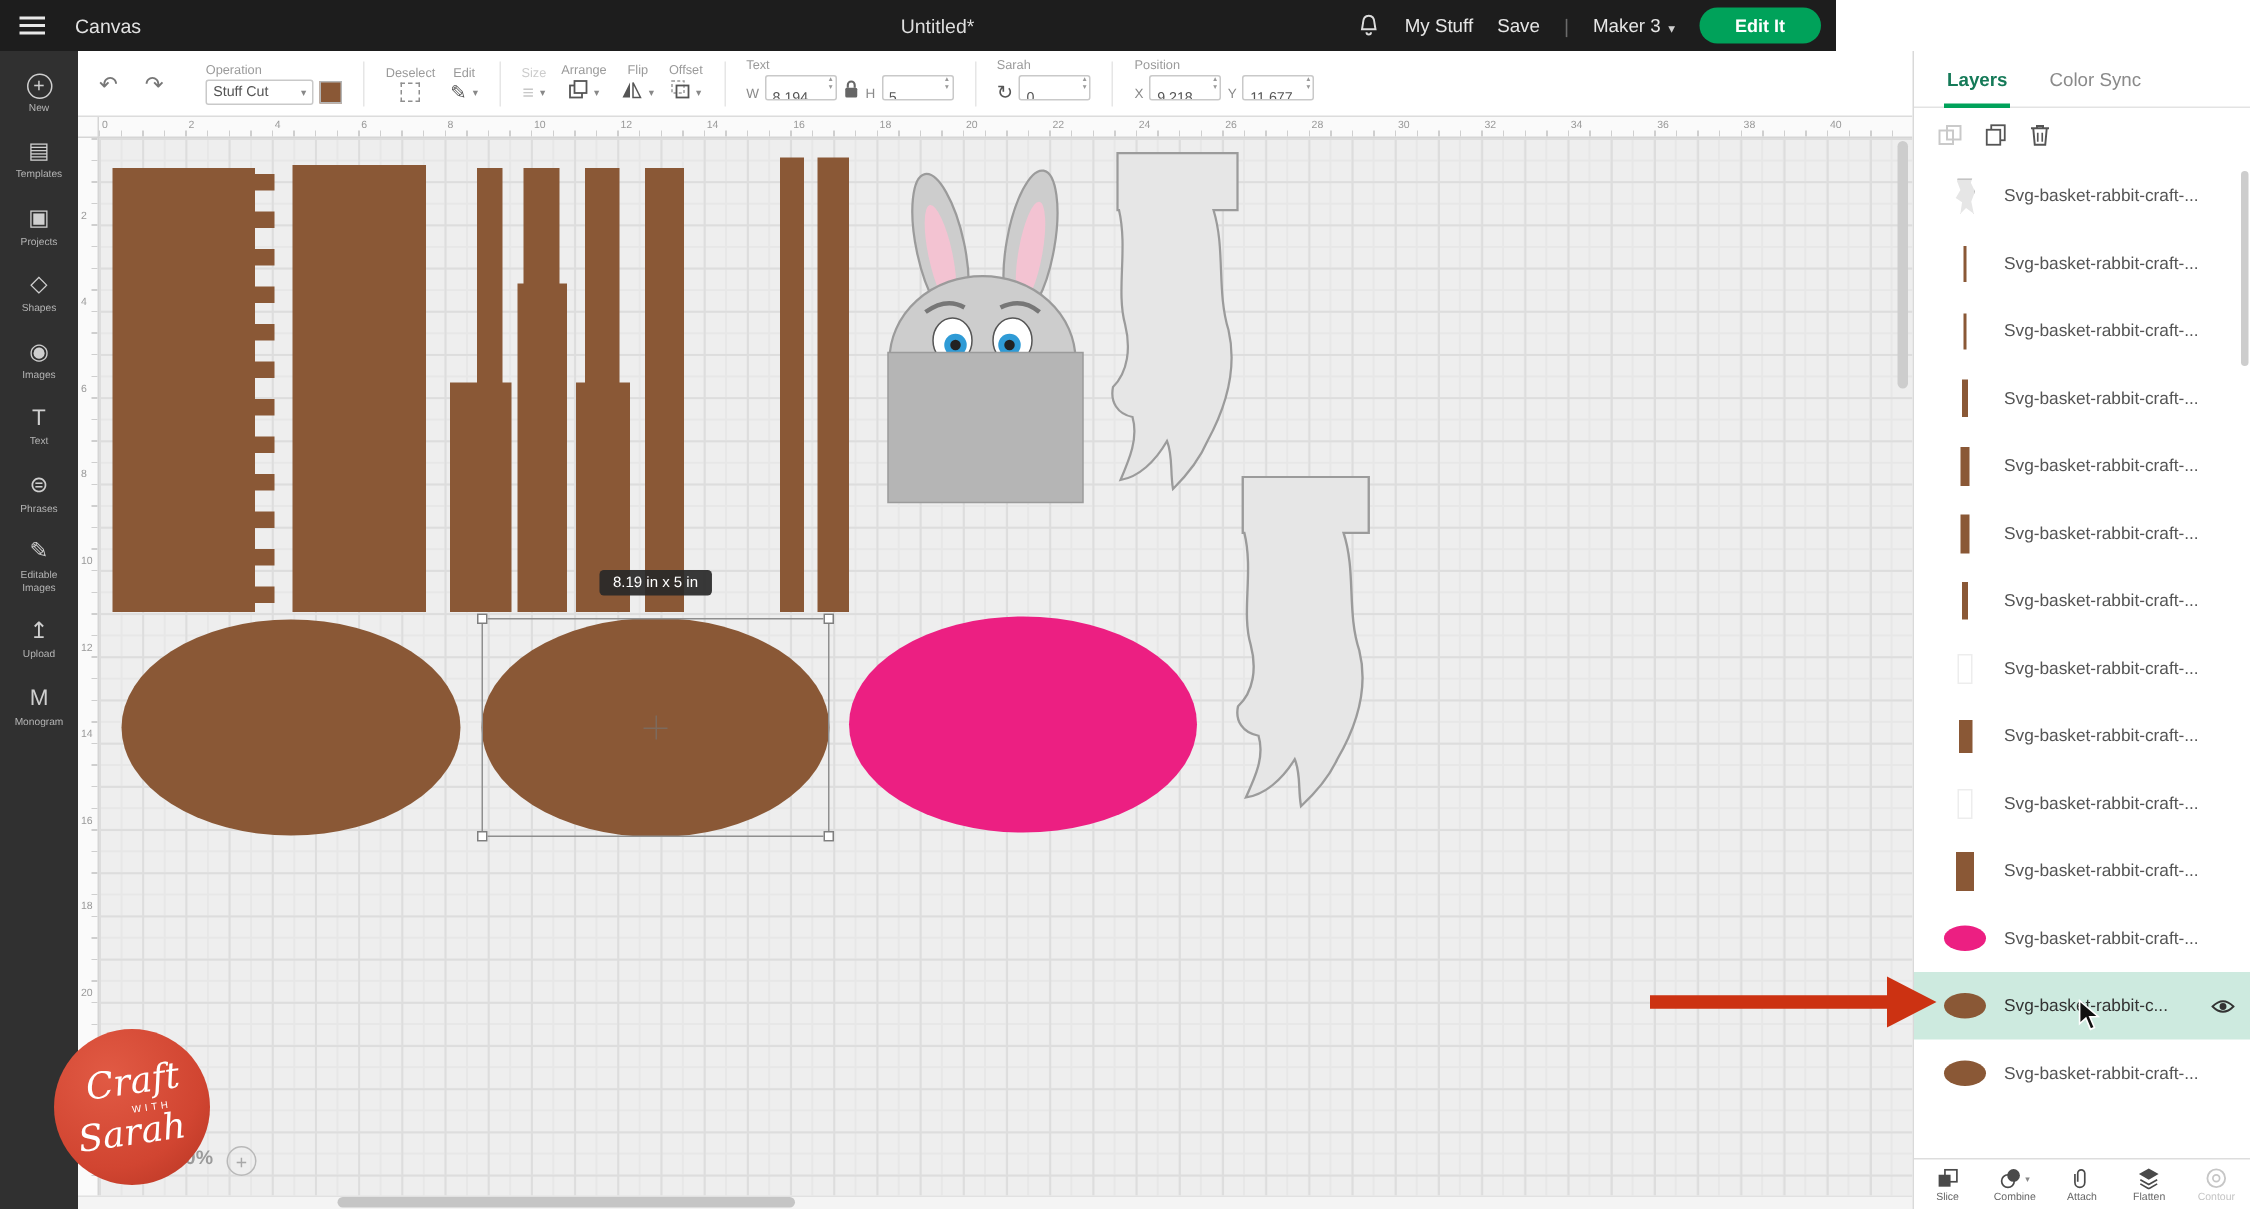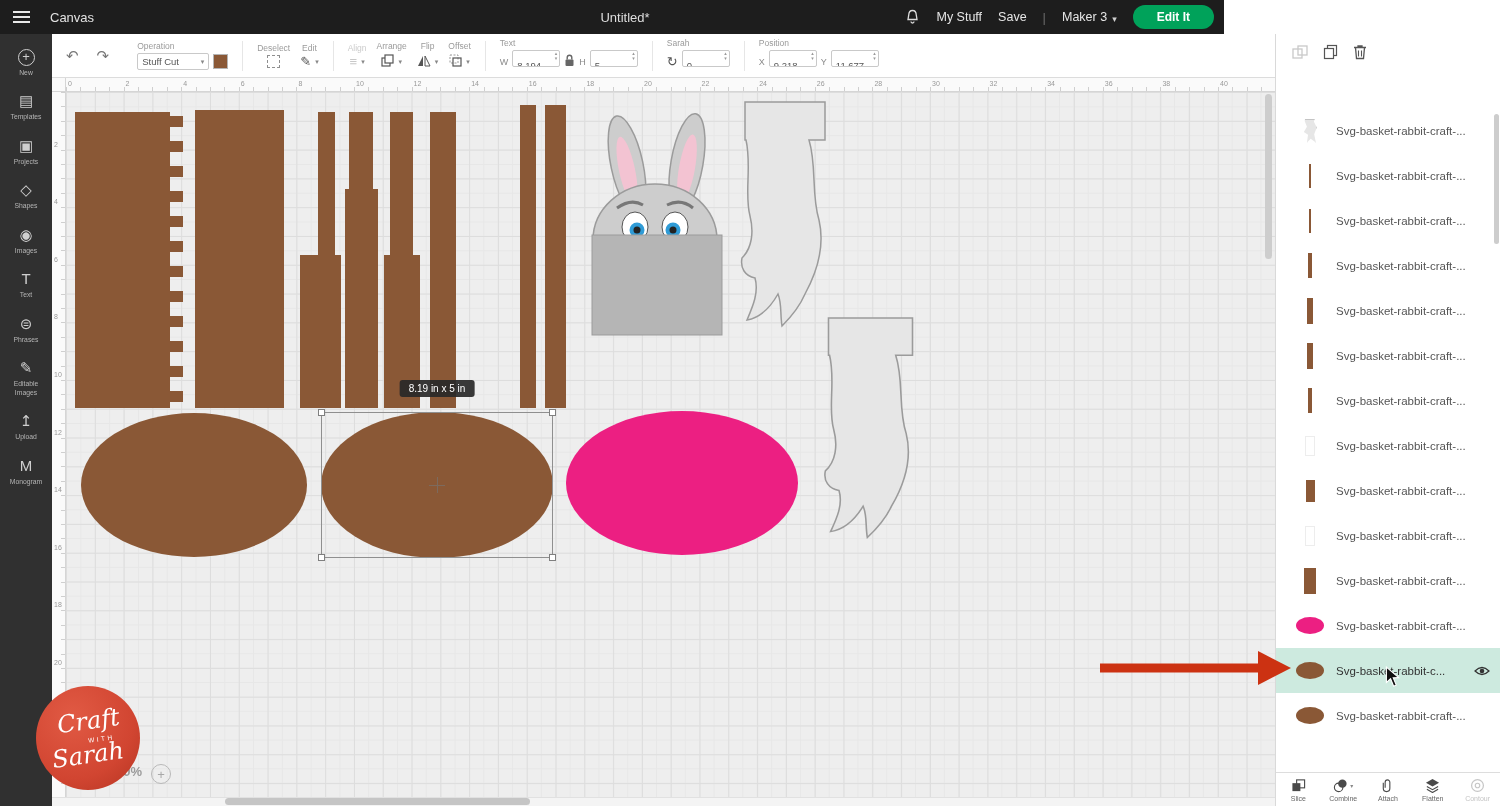--- a/index.html
+++ b/index.html
@@ -237,21 +237,21 @@
   </div>
   <div class="tb-col c">
     <span class="tb-label">Edit</span>
     <div class="tb-row">
       <span class="glyph">✎</span>
       <span class="caret">▾</span>
     </div>
   </div>
   <div class="vdiv"></div>
   <div class="tb-col c">
-    <span class="tb-label dis">Align</span>
+    <span class="tb-label dis">Size</span>
     <div class="tb-row">
       <span class="glyph dis">≡</span>
       <span class="caret">▾</span>
     </div>
   </div>
   <div class="tb-col c">
     <span class="tb-label">Arrange</span>
     <div class="tb-row">
       <span><svg width="13" height="13" viewBox="0 0 13 13">
             <rect x="1" y="4" width="8" height="8" fill="#fff" stroke="#555" stroke-width="1.2"></rect>
@@ -406,20 +406,24 @@
   </div>
 </div>
 
 <div class="zoom-ctrl">
   <span class="zoom-btn">−</span>
   <span class="zoom-val">30%</span>
   <span class="zoom-btn">+</span>
 </div>
 
 <div class="panel">
+  <div class="panel-tabs">
+    <span class="tab active">Layers</span>
+    <span class="tab">Color Sync</span>
+  </div>
   <div class="panel-icons">
     <span class="picon">
       <svg width="16" height="16" viewBox="0 0 16 16">
           <rect x="1" y="5" width="9" height="9" fill="none" stroke="#c9c9c9" stroke-width="1.3"></rect>
           <rect x="6" y="2" width="9" height="9" fill="none" stroke="#c9c9c9" stroke-width="1.3"></rect>
         </svg>
     </span>
     <span class="picon">
       <svg width="15" height="16" viewBox="0 0 15 16">
           <rect x="4.5" y="1.5" width="9" height="10" fill="#fff" stroke="#555" stroke-width="1.2"></rect>

